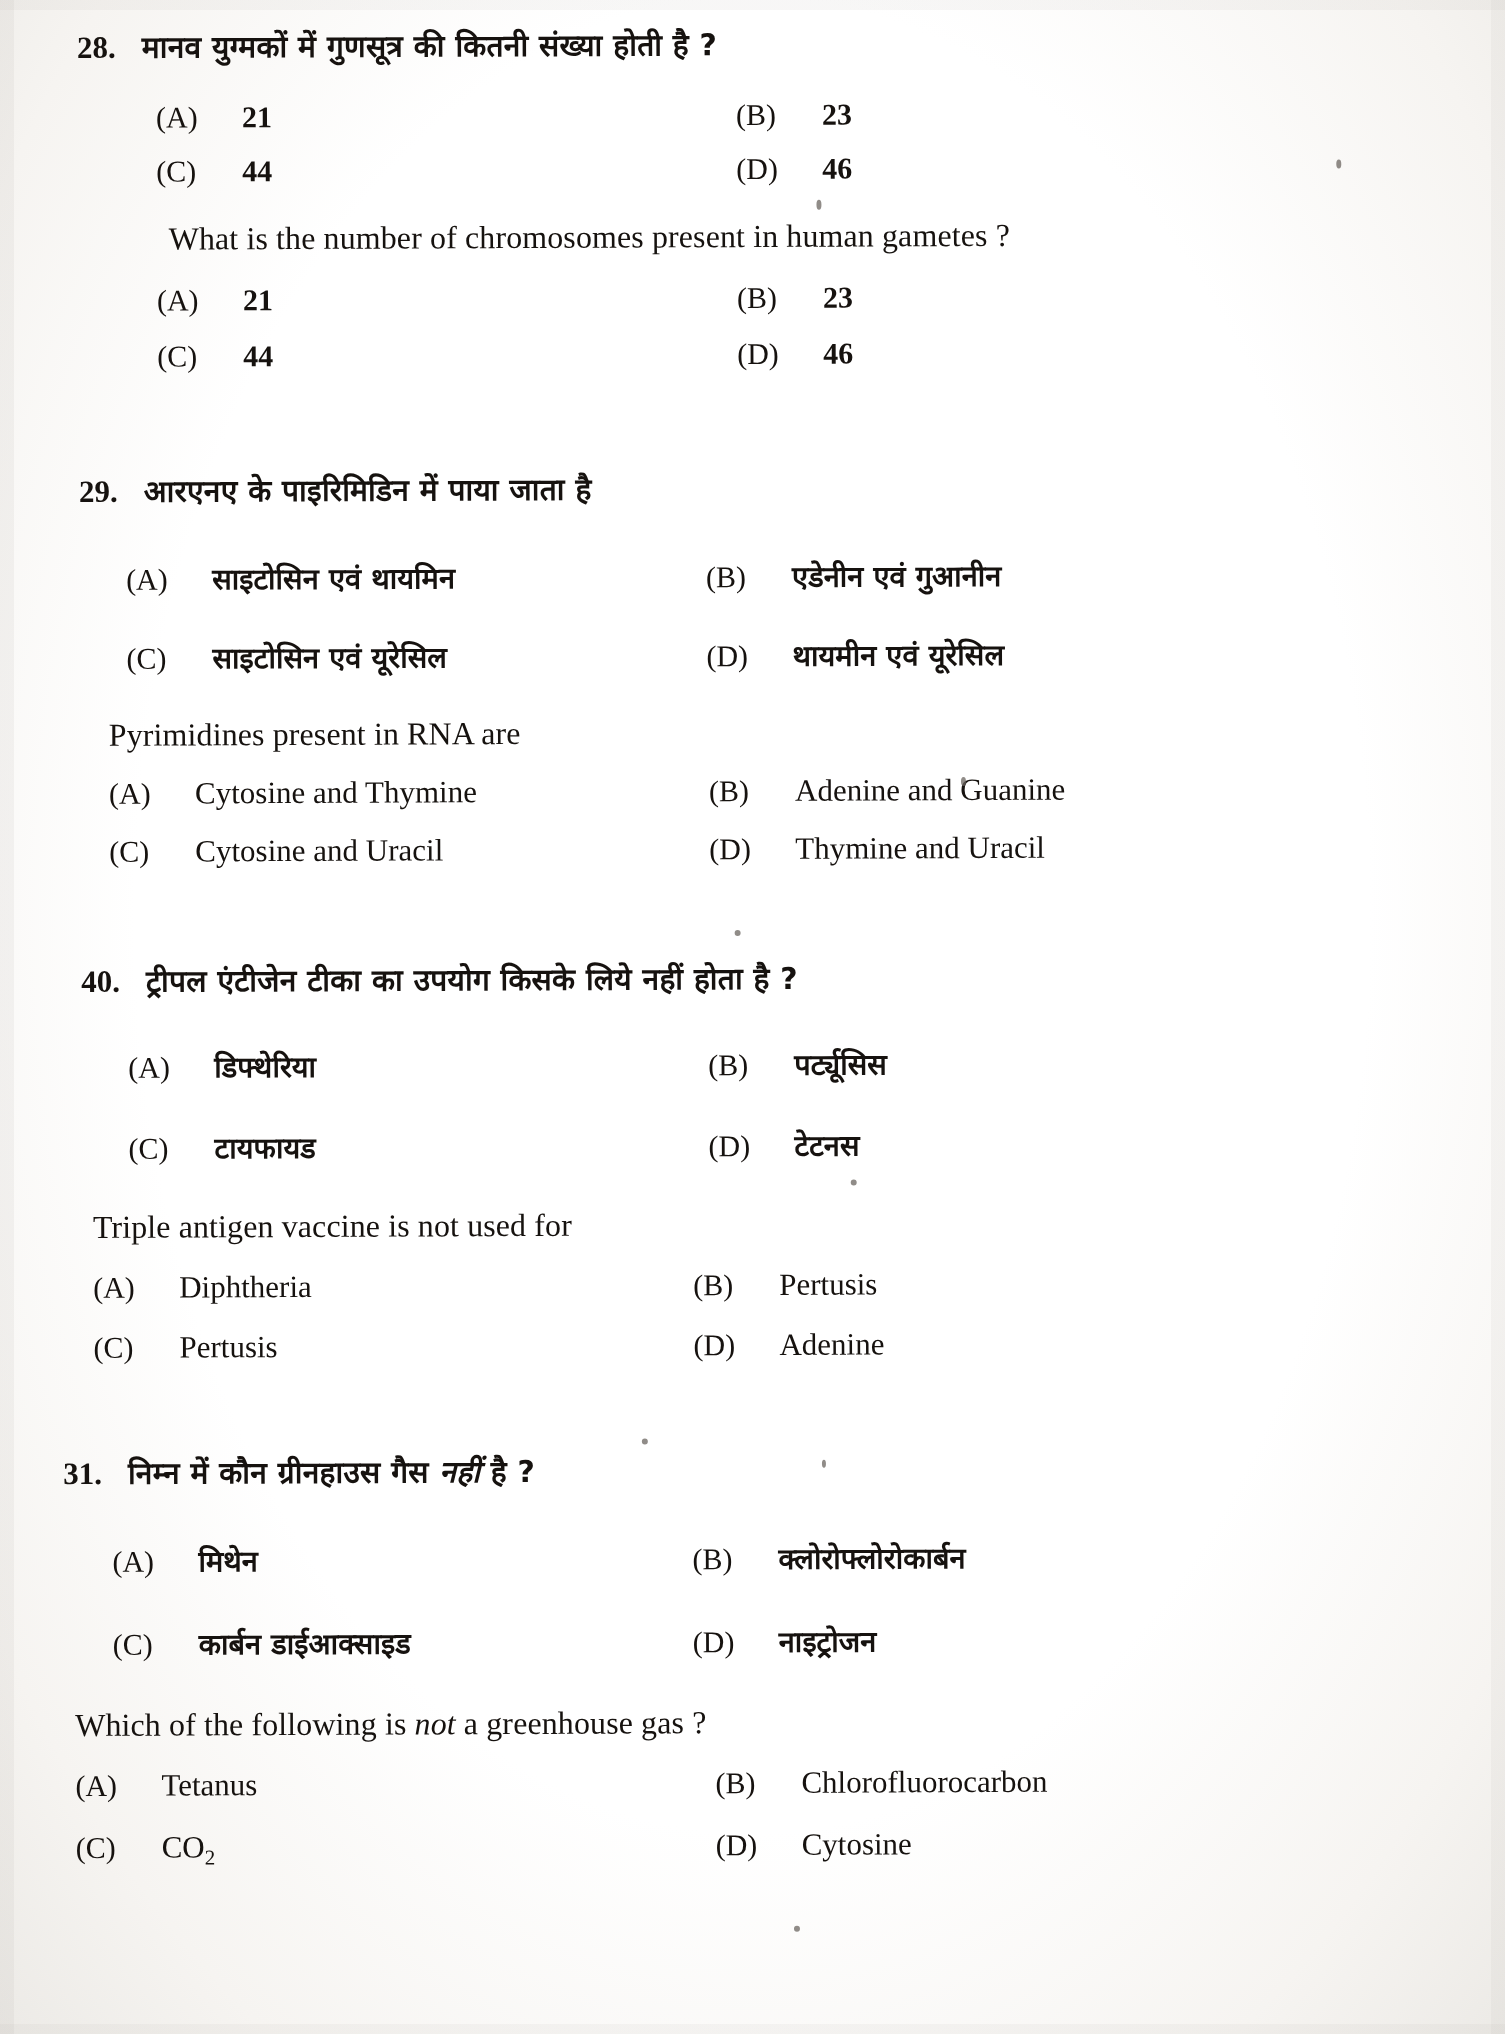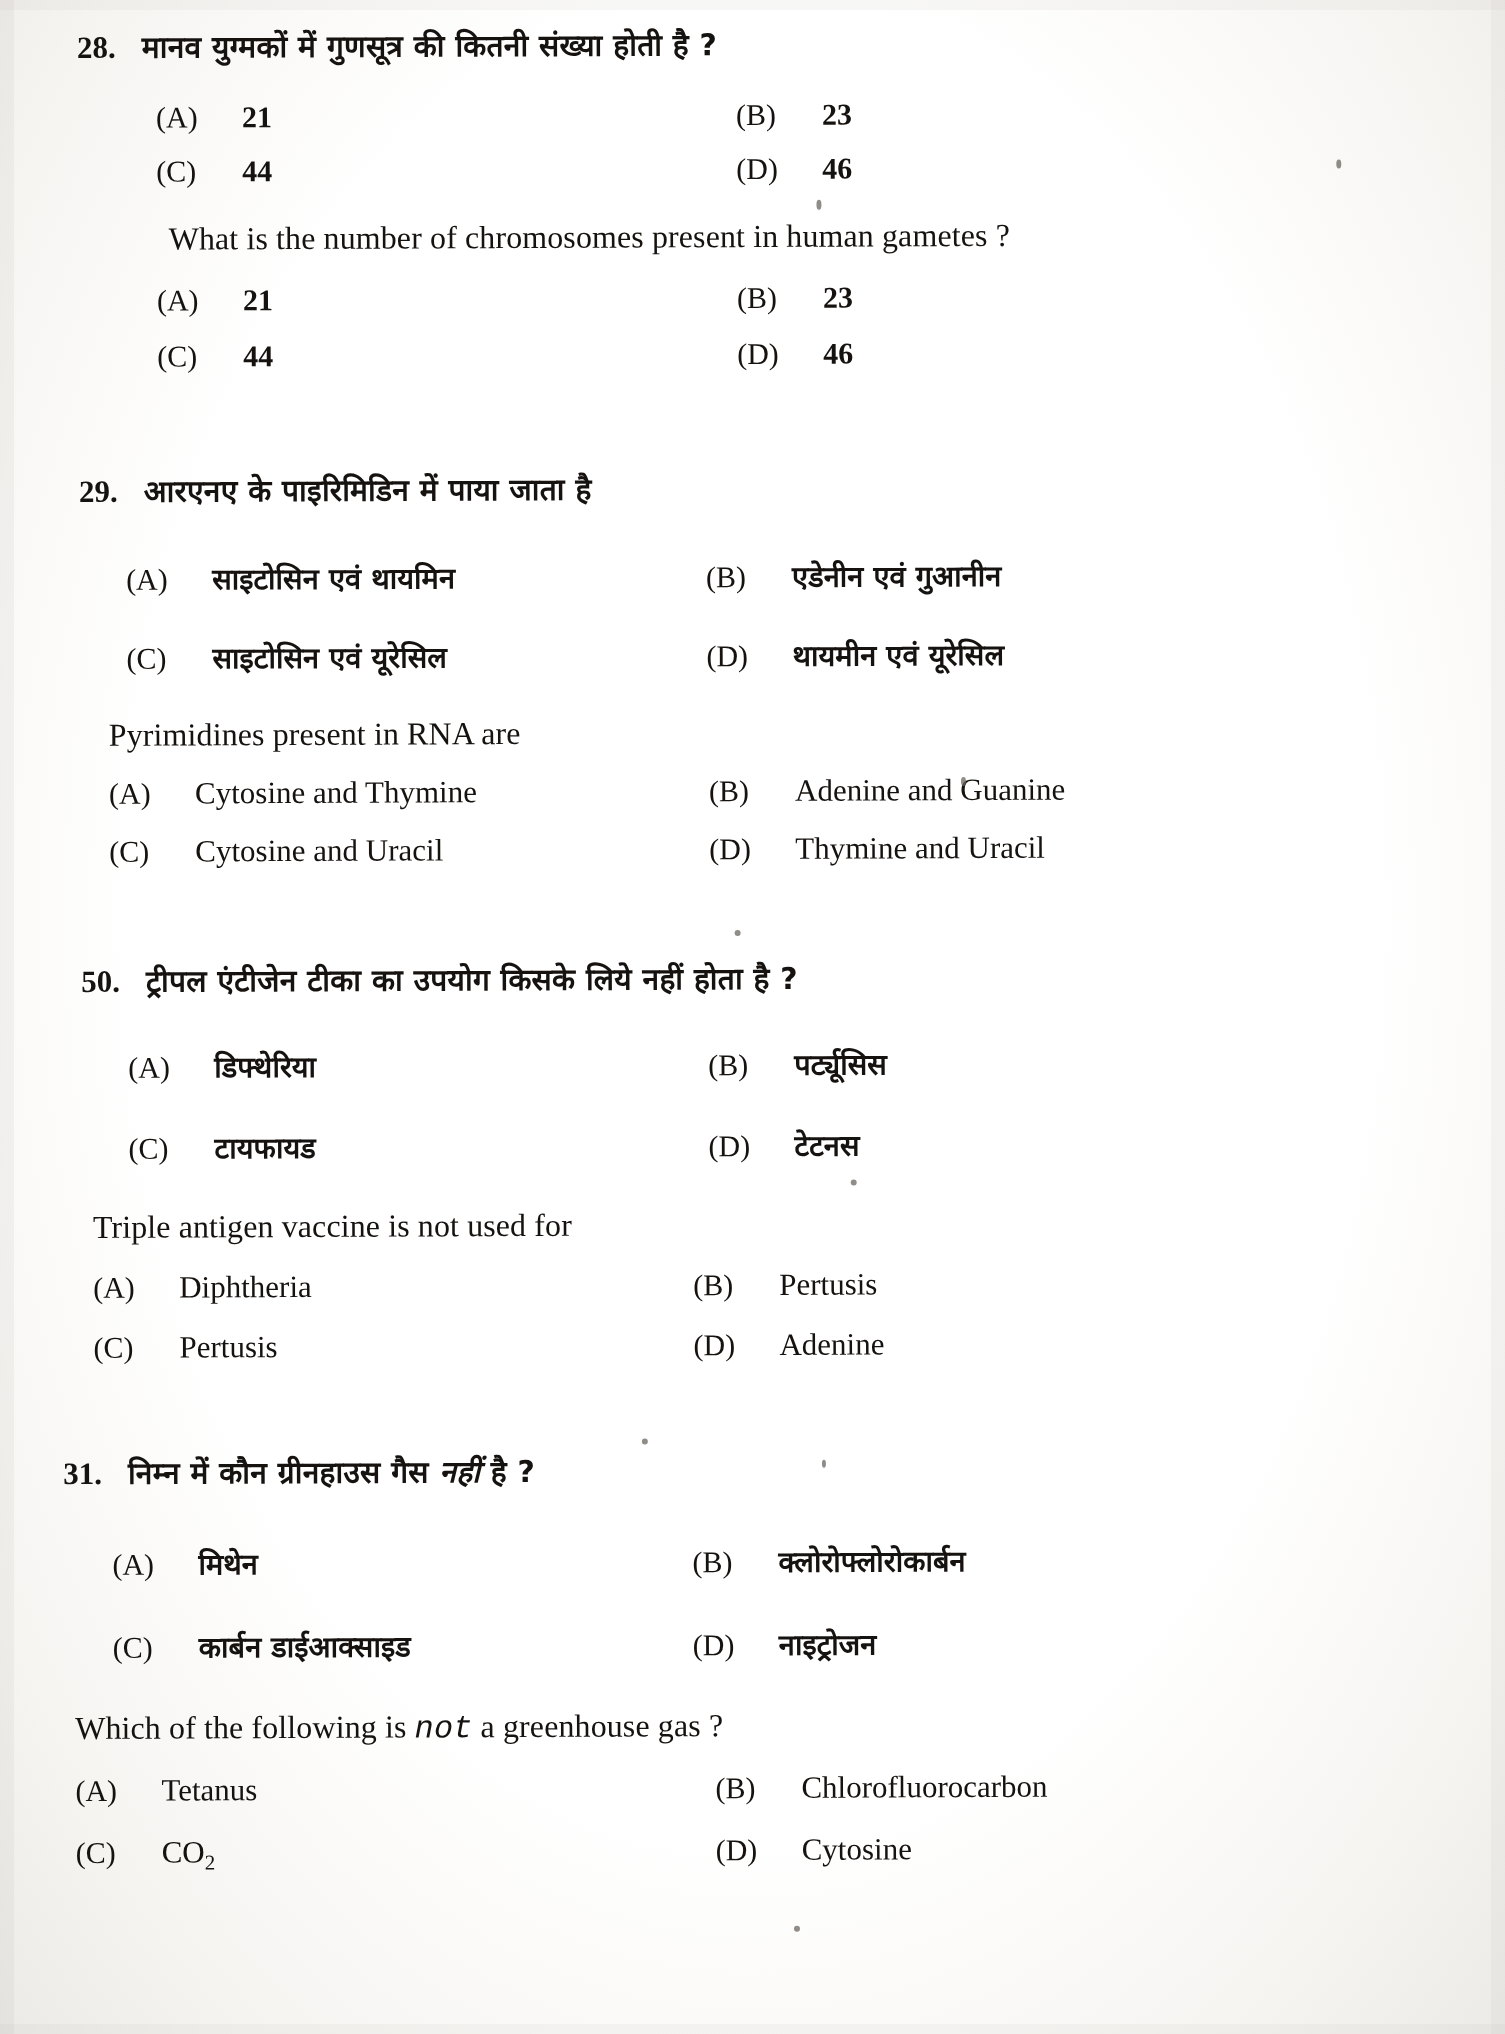--- a/index.html
+++ b/index.html
@@ -102,21 +102,21 @@
   .opt.hi .val {
     font-family: "DejaVu Sans", sans-serif;
     font-size: 29px;
     font-weight: 700;
   }
   .opt.en .val {
     font-family: "Liberation Serif", serif;
     font-weight: 400;
   }
   .opt.num .val { font-weight: 700; font-size: 30px; }
-  .it { font-style: italic; font-family: Liberation Mono, monospace; }
+  .it { font-style: italic; }
   sub { font-size: 0.68em; }
 
   
   .speck {
     position: absolute;
     background: #6b6560;
     border-radius: 50%;
     opacity: 0.75;
   }
 </style>
@@ -219,21 +219,21 @@
       <div class="opt en" style="margin-top:22px;">
         <span class="tag">(D)</span>
         <span class="val">Thymine and Uracil</span>
       </div>
     </div>
   </div>
 
   <div class="q-block" style="top:960px;">
 
     <div class="qhead">
-      <span class="qnum">50.</span>
+      <span class="qnum">40.</span>
       <span class="qtext-hi">ट्रीपल एंटीजेन टीका का उपयोग किसके लिये नहीं होता है ?</span>
     </div>
 
     <div class="opts indent-b" style="margin-top:46px;">
       <div class="opt hi">
         <span class="tag">(A)</span>
         <span class="val">डिफ्थेरिया</span>
       </div>
       <div class="opt hi">
         <span class="tag">(B)</span>

